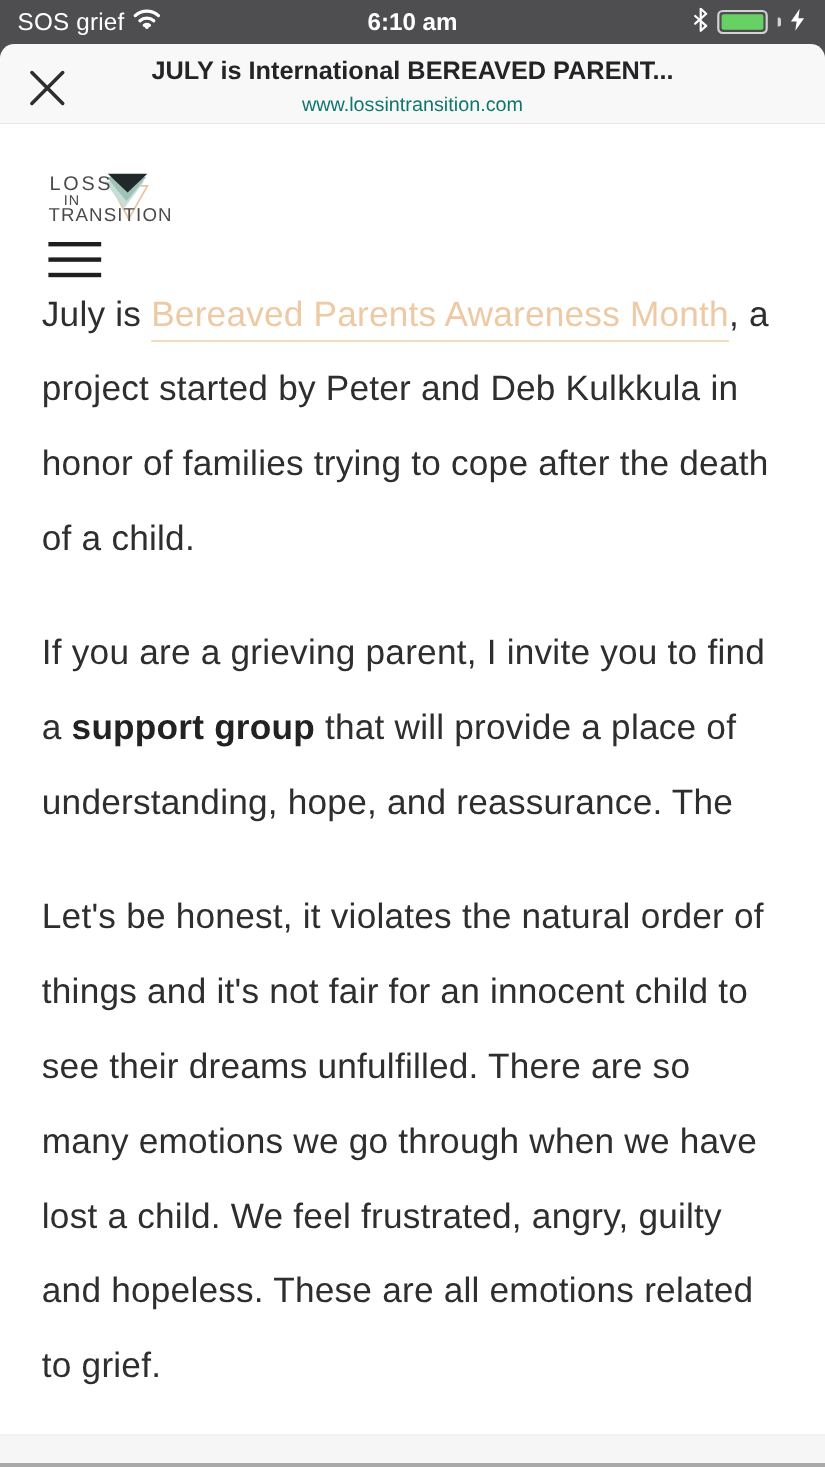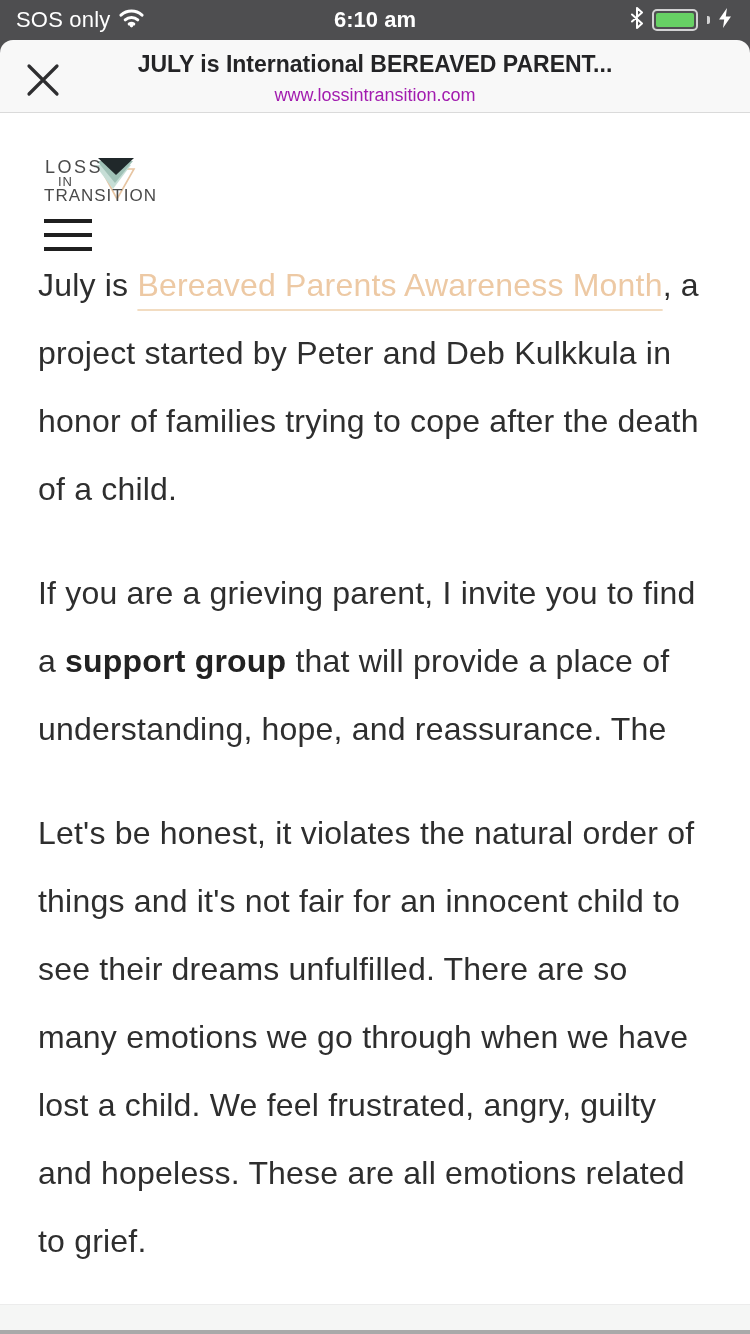--- a/index.html
+++ b/index.html
@@ -68,21 +68,21 @@
     width:54px; height:54px;
     background:none; border:none; cursor:pointer;
     display:flex; align-items:center; justify-content:center;
   }
   .sheet-title {
     font-size:23px; font-weight:700; color:#242426;
     max-width:600px; white-space:nowrap; overflow:hidden;
   }
   .sheet-url {
     margin-top:7px;
-    font-size:18px; font-weight:500; color:#a21caf;
+    font-size:18px; font-weight:500; color:#0f766e;
   }
 
   
   .content {
     position:relative;
     height:1178px;
     background:#ffffff;
     overflow:hidden;
   }
   .site-header {
@@ -134,21 +134,21 @@
   }
 </style>
 </head>
 <body>
 
 <div class="phone">
 
   <div class="status-wrap">
     <div class="status-inner">
       <div class="status-left">
-        <span class="carrier">SOS only</span>
+        <span class="carrier">SOS grief</span>
         <span>
           <svg width="25" height="19" viewBox="0 0 25 19">
             <path d="M2 6.2 A15.5 15.5 0 0 1 23 6.2" fill="none" stroke="#ffffff" stroke-width="3" stroke-linecap="round"></path>
             <path d="M6.2 10.8 A9.5 9.5 0 0 1 18.8 10.8" fill="none" stroke="#ffffff" stroke-width="3" stroke-linecap="round"></path>
             <path d="M10.2 15 A3.9 3.9 0 0 1 14.8 15" fill="none" stroke="#ffffff" stroke-width="3" stroke-linecap="round"></path>
             <circle cx="12.5" cy="16.6" r="1.8" fill="#ffffff"></circle>
           </svg>
         </span>
       </div>
       <div class="time">6:10 am</div>

